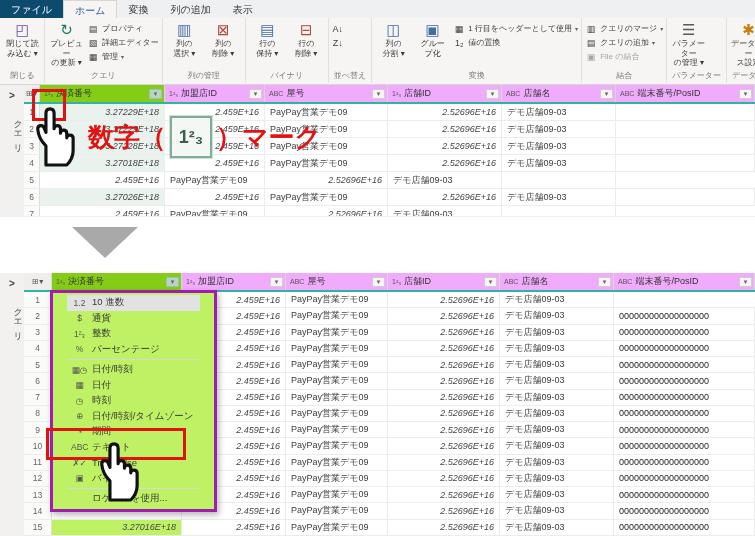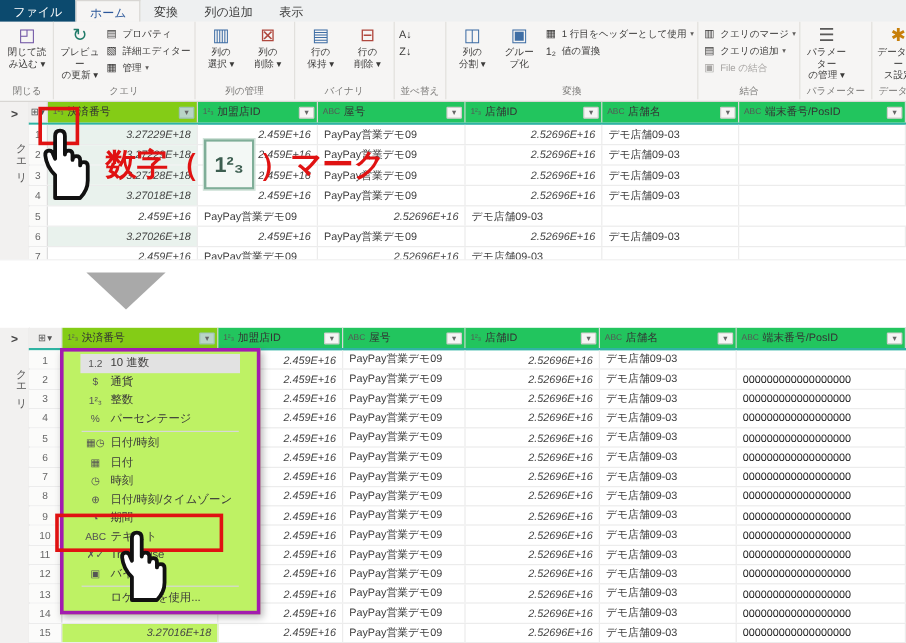--- a/index.html
+++ b/index.html
@@ -29,21 +29,21 @@
   
   .panel{position:absolute;left:0;width:755px;background:#fff;overflow:hidden;}
   #panel-top{top:85px;height:131px;border-bottom:1px solid #f0f0f0;}
   #panel-bottom{top:273px;height:263px;}
   .qsidebar{position:absolute;left:0;top:0;bottom:0;width:24px;background:#f2f1f0;border-right:1px solid #e1dfdd;}
   .chev{font-size:10px;color:#444;text-align:center;padding-top:5px;font-weight:bold;}
   .vlabel{writing-mode:vertical-rl;font-size:9px;color:#555;margin:12px auto 0;letter-spacing:2px;display:block;text-align:center;width:100%;}
   .grid{position:absolute;top:0;bottom:0;left:24px;right:0;}
   .ghead,.grow{display:grid;}
   .ghead{height:17px;border-bottom:2px solid var(--teal);}
-  .hcell{background:#22c55e;border-right:1px solid #d8d8d8;display:flex;align-items:center;gap:3px;
+  .hcell{background:#f0abfc;border-right:1px solid #d8d8d8;display:flex;align-items:center;gap:3px;
          padding:0 2px 0 4px;font-size:9px;color:#333;overflow:hidden;white-space:nowrap;}
   .hcell .tg{font-size:7px;color:#555;flex:none;}
   .hcell .hl{flex:1;overflow:hidden;}
   .hcell .fl{flex:none;font-size:7px;color:#666;border:1px solid #cfcecc;background:#f6f5f4;width:11px;text-align:center;border-radius:1px;}
   .hcell.sel{background:#84cc16;}
   .hcell.sel .fl{background:#b9d4c7;border-color:#9ec2b3;}
   .corner{background:#efeeed;border-right:1px solid #d8d8d8;font-size:8px;color:#555;
           display:flex;align-items:center;justify-content:center;gap:1px;}
   .grow{border-bottom:1px solid #ececec;}
   .rn{background:#fbfbfa;border-right:1px solid #dddddd;color:#666;font-size:8.5px;display:flex;align-items:center;justify-content:center;}

